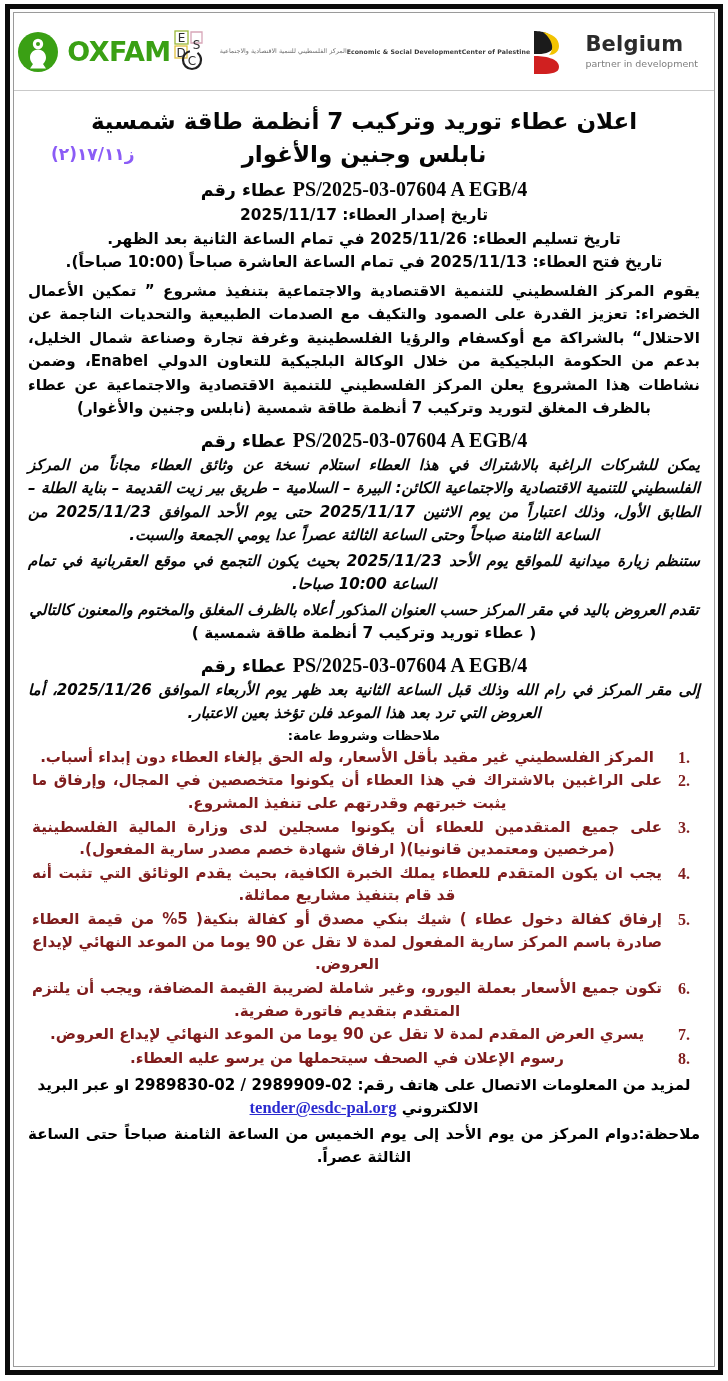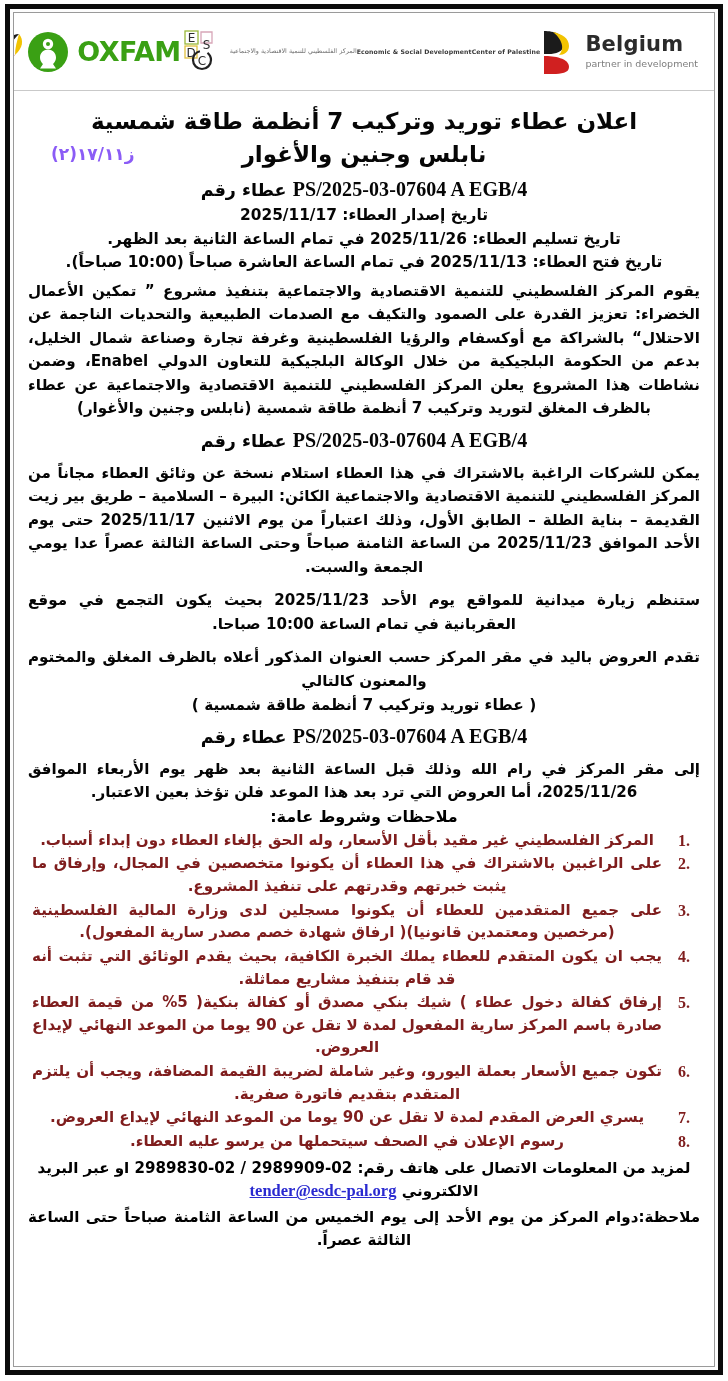--- a/index.html
+++ b/index.html
@@ -53,21 +53,21 @@
     align-items: center;
     justify-content: space-between;
     padding: 4px 16px 4px 14px;
     border-bottom: 1px solid #c9c9c9;
     background: #ffffff;
     direction: ltr;
   }
   .logo {
     display: flex;
     align-items: center;
-    gap: 11px;
+    gap: 21px;
     flex: 0 0 auto;
   }
 
   
   .belgium-mark { width: 34px; height: 46px; flex: 0 0 auto; }
   .belgium-text { display: flex; flex-direction: column; line-height: 1; }
   .belgium-name {
     font-size: 21px;
     font-weight: 700;
     color: #2b2b2b;
@@ -182,33 +182,33 @@
 
   .para {
     font-size: 15.1px;
     font-weight: 700;
     line-height: 1.56;
     text-align: justify;
     text-align-last: center;
     margin-top: 5px;
     color: #050505;
   }
-  .para.tight { margin-top: 10px; }
+  .para.tight { margin-top: 2px; font-style: italic; }
 
   .center-line {
     text-align: center;
     font-size: 15.4px;
     font-weight: 700;
     line-height: 1.5;
     color: #050505;
   }
 
   .notes-title {
     text-align: center;
-    font-size: 16px;
+    font-size: 13px;
     font-weight: 700;
     margin-top: 2px;
   }
 
   ol.conditions {
     list-style: none;
     margin: 3px 0 0 0;
     padding: 0 8px 0 4px;
     counter-reset: cond;
   }

